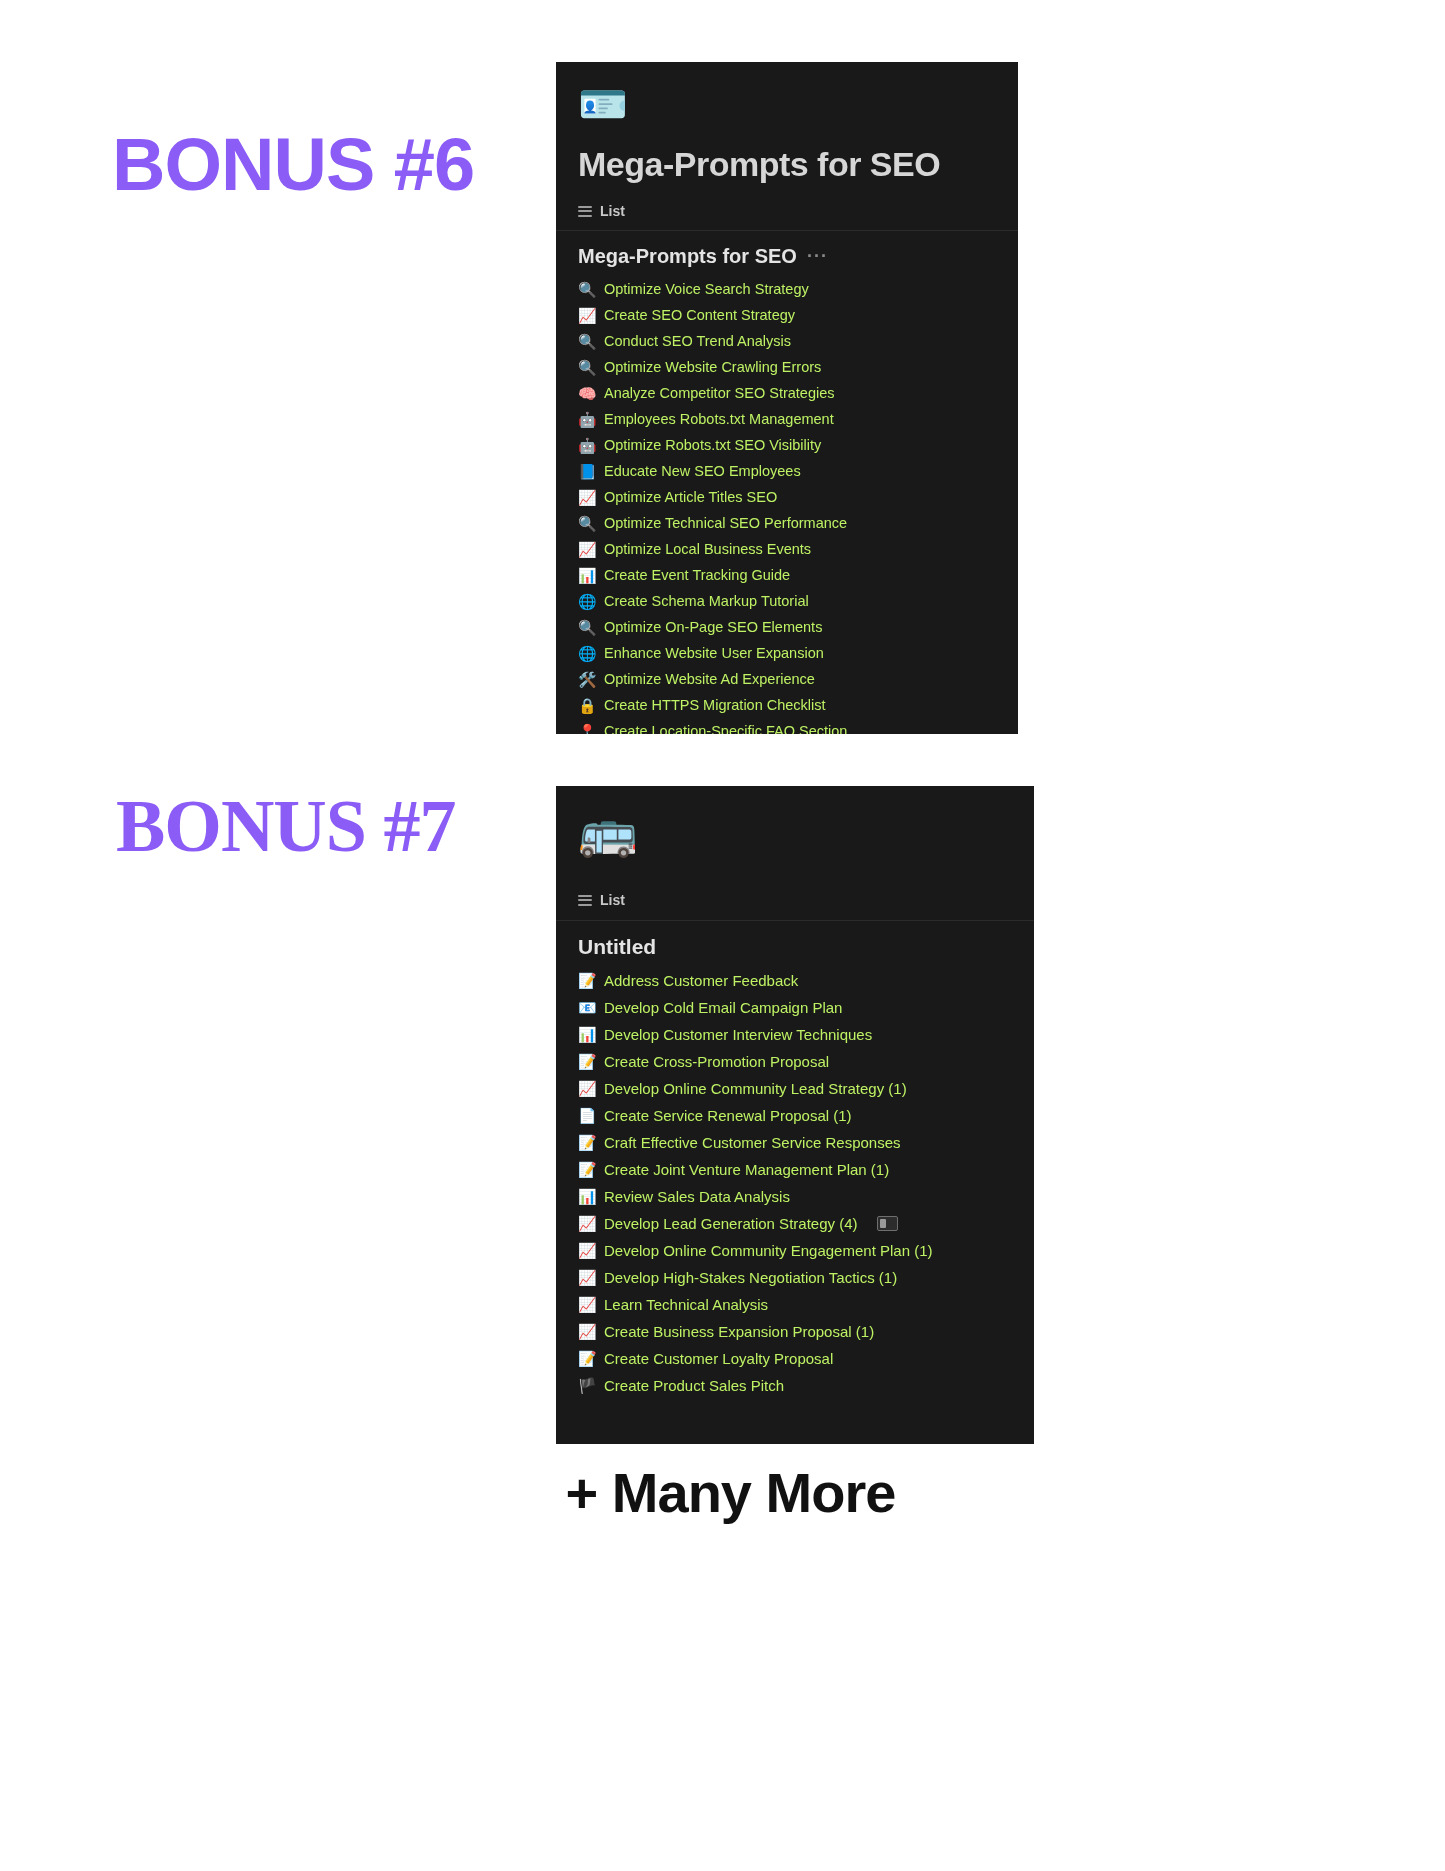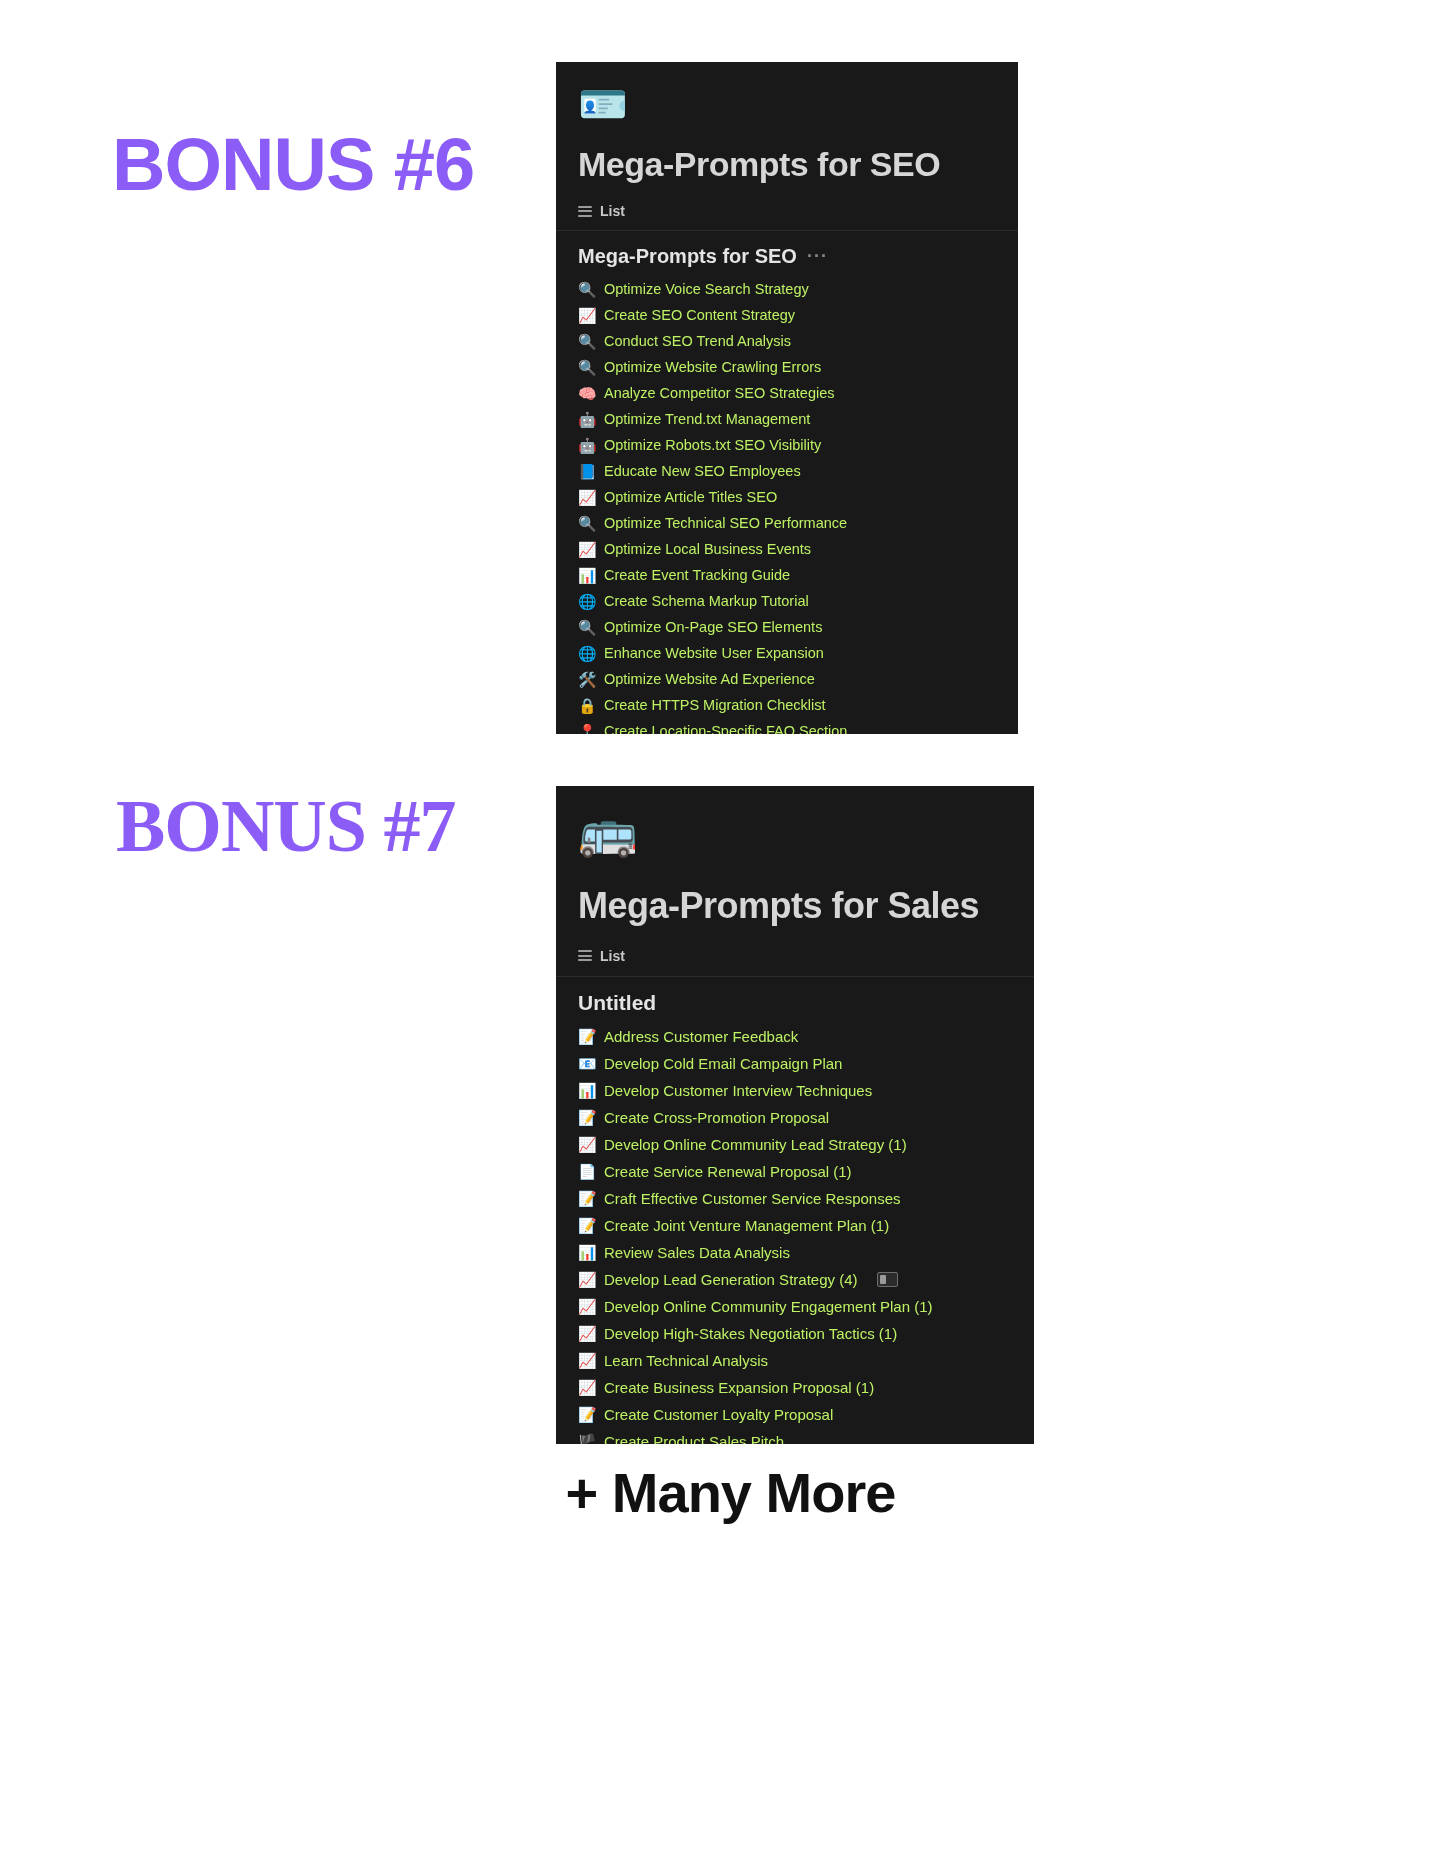--- a/index.html
+++ b/index.html
@@ -219,21 +219,21 @@
         <div class="list-row">
           <span class="row-emoji">🔍</span>
           <span class="row-title">Optimize Website Crawling Errors</span>
         </div>
         <div class="list-row">
           <span class="row-emoji">🧠</span>
           <span class="row-title">Analyze Competitor SEO Strategies</span>
         </div>
         <div class="list-row">
           <span class="row-emoji">🤖</span>
-          <span class="row-title">Optimize Trend.txt Management</span>
+          <span class="row-title">Employees Robots.txt Management</span>
         </div>
         <div class="list-row">
           <span class="row-emoji">🤖</span>
           <span class="row-title">Optimize Robots.txt SEO Visibility</span>
         </div>
         <div class="list-row">
           <span class="row-emoji">📘</span>
           <span class="row-title">Educate New SEO Employees</span>
         </div>
         <div class="list-row">
@@ -278,21 +278,20 @@
         </div>
       </div>
   </div>
 </div>
 
 <div class="bonus-label" id="bonus-7-label">BONUS #7</div>
 
 <div class="card" id="sales-card">
   <div class="card-header">
     <span class="page-emoji">🚌</span>
-    <h1 class="page-title">Mega-Prompts for Sales</h1>
   </div>
 
   <div class="view-bar">
     <span class="list-icon">
       <i></i>
         <i></i>
         <i></i>
     </span>
     <span class="view-name">List</span>
   </div>

